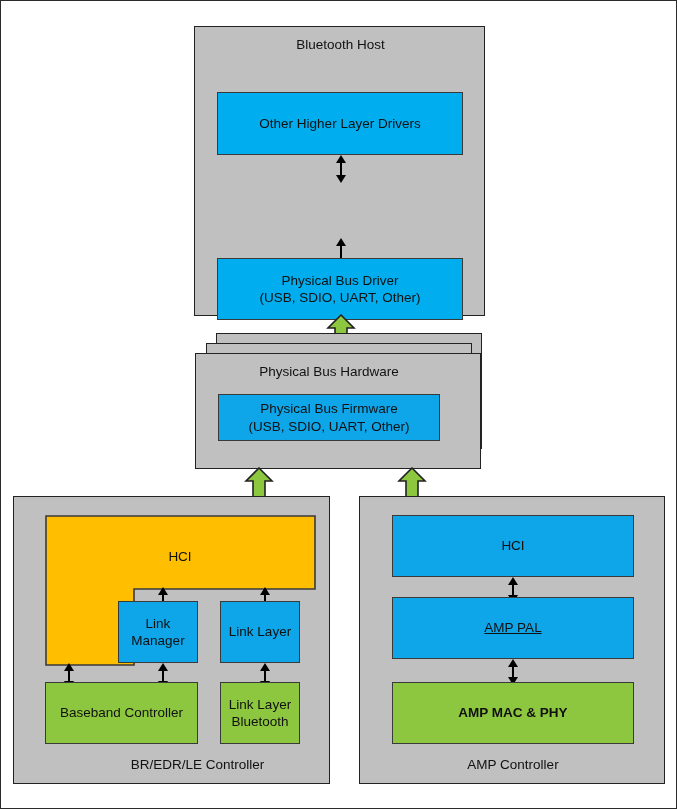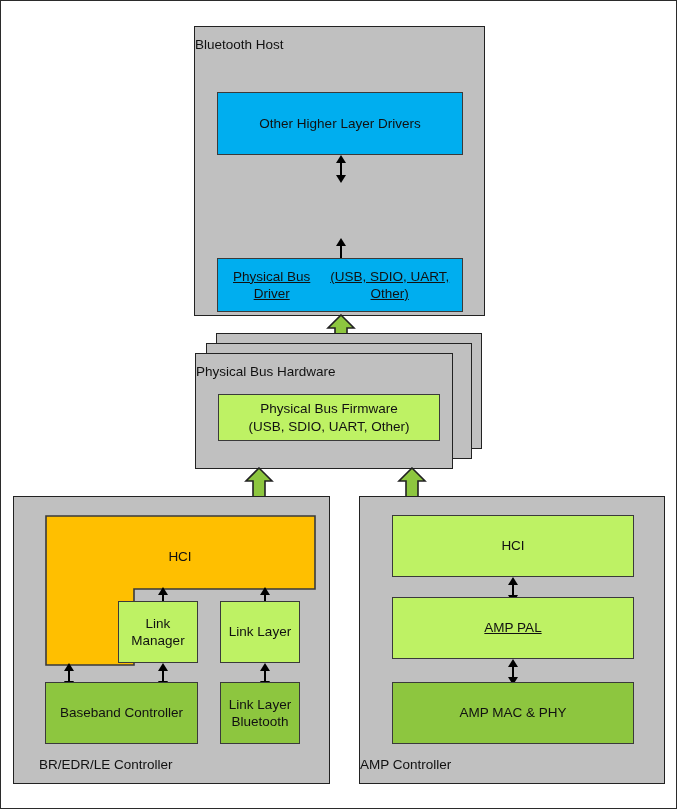--- a/index.html
+++ b/index.html
@@ -32,26 +32,26 @@
     display: flex;
     align-items: center;
     justify-content: center;
     text-align: center;
     color: #111111;
     font-size: 13.5px;
     line-height: 1.28;
     padding: 8px 4px;
   }
   .blue  { background: #00AEEF; }
-  .amber { background: #bef264; }
+  .amber { background: #0ea5e9; }
   .green { background: #8DC63F; }
 
   .panel-title {
     position: absolute;
-    text-align: left;
+    text-align: center;
     color: #111111;
     font-size: 13.5px;
     line-height: 1.2;
     white-space: nowrap;
   }
 
   
   .arrow-v {
     position: absolute;
     display: block;
@@ -91,35 +91,35 @@
       <polygon points="8,28 13,20 3,20" fill="#000"></polygon>
     </svg>
 
 
     <svg class="arrow-v" style="left:138px; top:211px;" width="16" height="28" viewBox="0 0 16 28">
       <line x1="8" y1="3" x2="8" y2="25" stroke="#000" stroke-width="2"></line>
       <polygon points="8,0 13,8 3,8" fill="#000"></polygon>
       <polygon points="8,28 13,20 3,20" fill="#000"></polygon>
     </svg>
 
-    <div class="block blue" style="left:22px; top:231px; width:246px; height:54px; flex-direction:row;text-decoration:underline;">
+    <div class="block blue" style="left:22px; top:231px; width:246px; height:62px; flex-direction:column;">
       <span>Physical Bus Driver</span>
       <span>(USB, SDIO, UART, Other)</span>
     </div>
   </div>
 
   <svg class="green-arrow" style="left:325px; top:313px;" width="30" height="46" viewBox="0 0 30 46">
     <polygon points="15,1 28,14 21,14 21,32 28,32 15,45 2,32 9,32 9,14 2,14" fill="#8DC63F" stroke="#222" stroke-width="1.6" stroke-linejoin="miter"></polygon>
   </svg>
 
   <div class="stack-layer" style="left:215px; top:332px; width:266px; height:116px;"></div>
 
   <div class="stack-layer" style="left:205px; top:342px; width:266px; height:116px;"></div>
 
-  <div class="panel" style="left:194px; top:352px; width:258px; height:116px;">
+  <div class="panel" style="left:194px; top:352px; width:286px; height:116px;">
     <div class="panel-title" style="left:0; top:10px; width:266px;">Physical Bus Hardware</div>
 
     <div class="block amber" style="left:22px; top:40px; width:222px; height:47px; flex-direction:column;">
       <span>Physical Bus Firmware</span>
       <span>(USB, SDIO, UART, Other)</span>
     </div>
   </div>
 
   <svg class="green-arrow" style="left:243px; top:466px;" width="30" height="46" viewBox="0 0 30 46">
     <polygon points="15,1 28,14 21,14 21,32 28,32 15,45 2,32 9,32 9,14 2,14" fill="#8DC63F" stroke="#222" stroke-width="1.6" stroke-linejoin="miter"></polygon>
@@ -191,18 +191,18 @@
     </svg>
 
     <div class="block amber" style="left:32px; top:100px; width:242px; height:62px;text-decoration:underline;">AMP PAL</div>
 
     <svg class="arrow-v" style="left:145px; top:162px;" width="16" height="26" viewBox="0 0 16 26">
       <line x1="8" y1="3" x2="8" y2="23" stroke="#000" stroke-width="2"></line>
       <polygon points="8,0 13,8 3,8" fill="#000"></polygon>
       <polygon points="8,26 13,18 3,18" fill="#000"></polygon>
     </svg>
 
-    <div class="block green" style="left:32px; top:185px; width:242px; height:62px;">AMP MAC &amp; PHY</div>
+    <div class="block green" style="left:32px; top:185px; width:242px; height:62px;font-weight:bold;">AMP MAC &amp; PHY</div>
 
     <div class="panel-title" style="left:0; top:260px; width:306px;">AMP Controller</div>
   </div>
 
 </div>
 
 </body></html>

